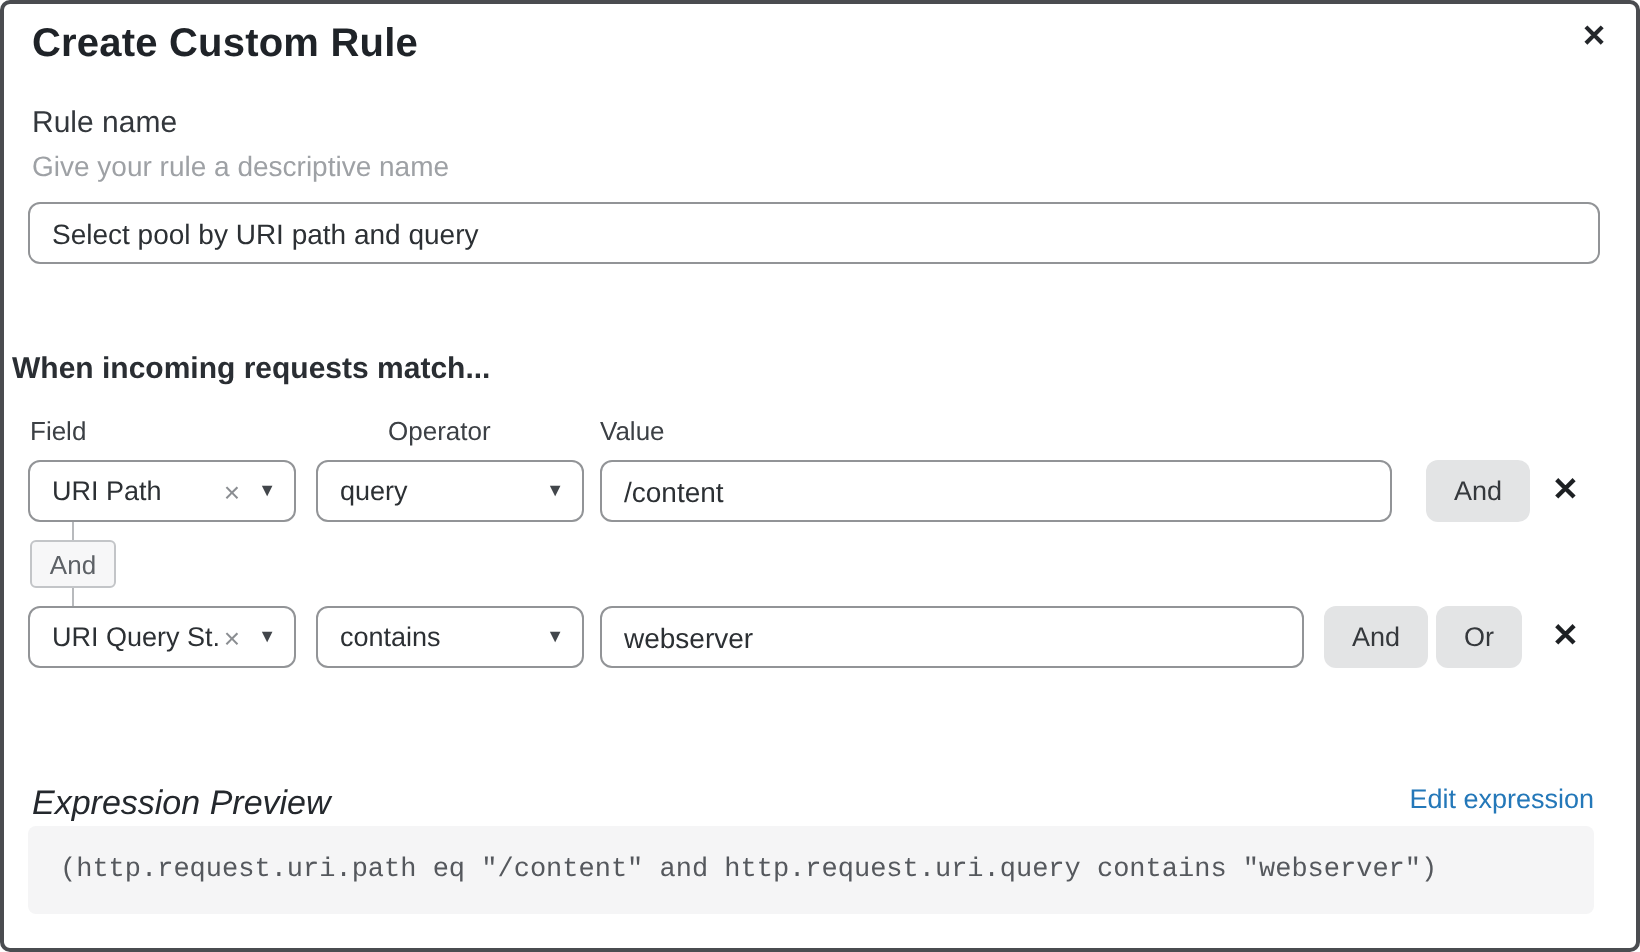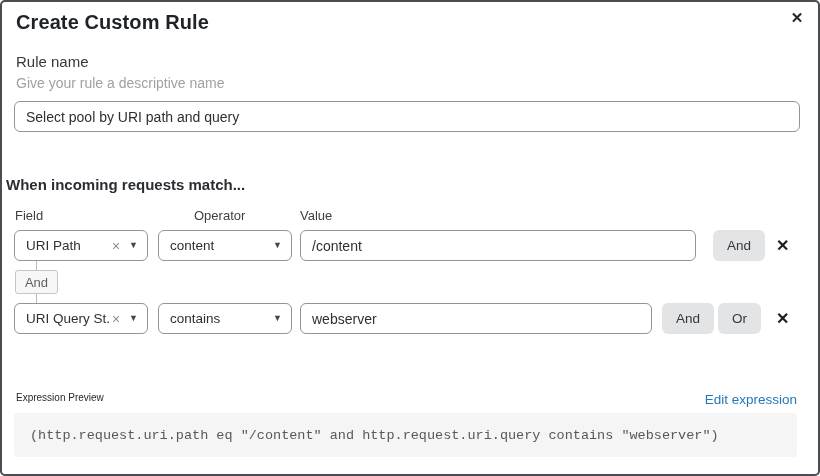--- a/index.html
+++ b/index.html
@@ -43,21 +43,21 @@
     position:absolute; font-size:16px; font-weight:700; color:#1d2023;
     cursor:pointer; line-height:1;
   }
   .connector-line { position:absolute; left:34px; width:1px; background:#b8babd; }
   .connector-badge {
     position:absolute; left:13px; top:268px; width:43px; height:24px;
     background:#f7f7f8; border:1px solid #c3c5c8; border-radius:3px;
     display:flex; align-items:center; justify-content:center;
     font-size:13px; color:#5d6166;
   }
-  .expr-label { position:absolute; font-size:10px; color:#24282d; }
+  .expr-label { position:absolute; font-size:17px; color:#24282d;font-style:italic; }
   .expr-link { position:absolute; font-size:13.5px; color:#2478b9; cursor:pointer; text-decoration:none; }
   .code-block {
     position:absolute; left:12px; top:411px; width:783px; height:44px;
     background:#f5f5f6; border-radius:4px; display:flex; align-items:center;
     padding:0 16px; overflow:hidden;
   }
   .code-text {
     font-family:"Liberation Mono","DejaVu Sans Mono",monospace;
     font-size:13.5px; color:#55585d; white-space:nowrap;
   }
@@ -82,21 +82,21 @@
 
   <div class="connector-line" style="top:259px; height:42px;"></div>
   <div class="connector-badge">And</div>
 
   <div class="select-box" style="left:12px; top:228px;">
     <span class="select-text">URI Path</span>
     <span class="clear-x">×</span>
     <span class="caret">▼</span>
   </div>
   <div class="select-box" style="left:156px; top:228px;">
-    <span class="select-text">content</span>
+    <span class="select-text">query</span>
     <span class="caret" style="margin-left:auto;">▼</span>
   </div>
   <input class="text-input" style="left: 298px; top: 228px; width: 396px;" type="text" value="/content">
   <button class="gray-btn" style="left:711px; top:228px;">And</button>
   <div class="delete-x" style="left:774px; top:236px;">✕</div>
 
   <div class="select-box" style="left:12px; top:301px;">
     <span class="select-text">URI Query St...</span>
     <span class="clear-x">×</span>
     <span class="caret">▼</span>

